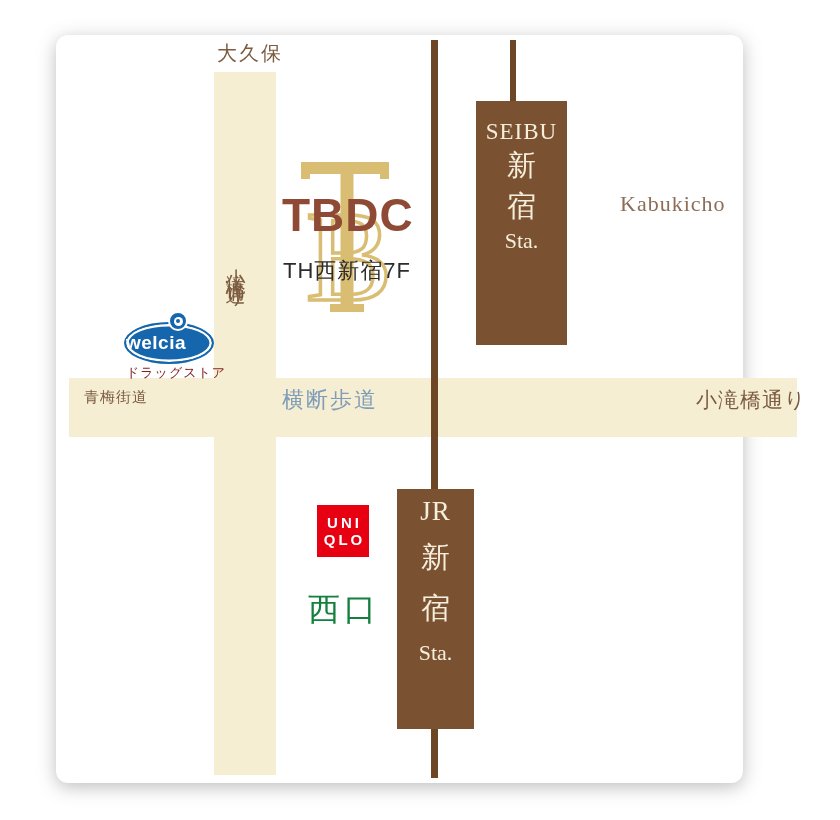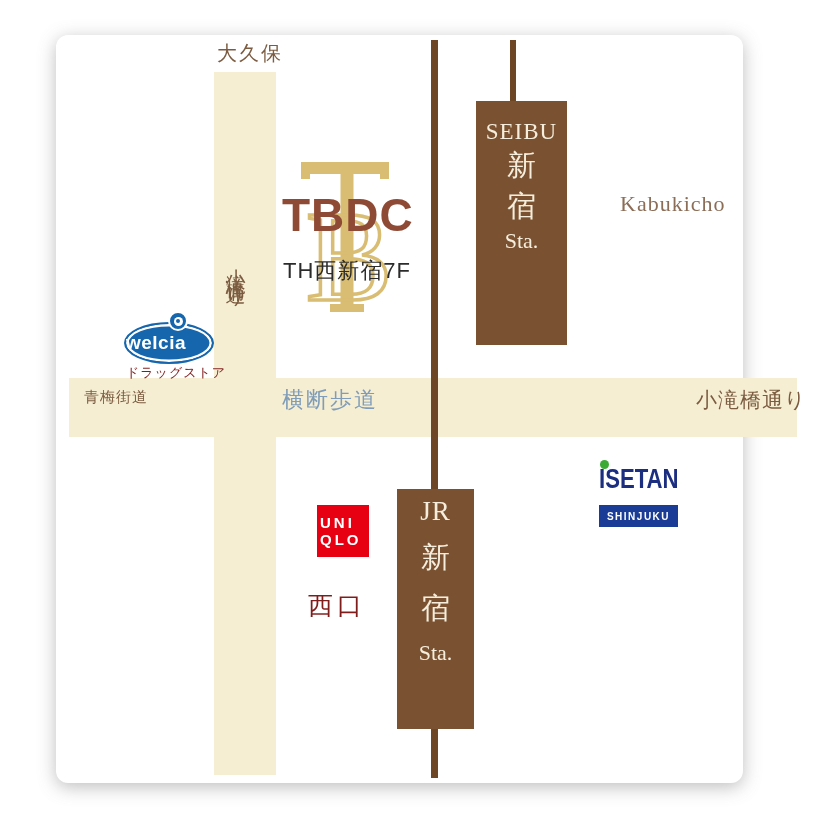--- a/index.html
+++ b/index.html
@@ -35,21 +35,21 @@
   .st-sta{font-size:22px;}
 
   
   .lbl{position:absolute;font-family:"Liberation Serif",serif;color:#7c5c41;white-space:nowrap;line-height:1;}
   #okubo{left:161px;top:8px;font-size:20px;letter-spacing:2px;}
   #kotakibashi{left:170px;top:218px;writing-mode:vertical-rl;font-size:20px;letter-spacing:5px;}
   #kabukicho{left:564px;top:158px;font-size:22px;color:#8c6e58;letter-spacing:1px;}
   #ome{left:28px;top:355px;font-size:15px;letter-spacing:1px;}
   #crosswalk{left:226px;top:354px;font-size:22px;color:#7f9cb8;letter-spacing:2px;}
   #yasukuni{left:640px;top:355px;font-size:21px;letter-spacing:1px;}
-  #nishiguchi{left:252px;top:558px;font-size:25px;color:#7f1d1d;letter-spacing:4px;}
+  #nishiguchi{left:252px;top:558px;font-size:32px;color:#15803d;letter-spacing:4px;}
 
   
   #tbdc{position:absolute;left:226px;top:120px;width:175px;height:175px;}
   #tbdc-mono{position:absolute;left:15px;top:5px;}
   #tbdc-name{
     position:absolute;left:0;top:37px;font-family:"Liberation Sans",sans-serif;
     font-size:46px;font-weight:700;color:#8e4a34;line-height:1;letter-spacing:1px;
   }
   #tbdc-addr{
     position:absolute;left:1px;top:105px;font-family:"Liberation Sans",sans-serif;
@@ -70,21 +70,21 @@
     background:#1566ad;border:2px solid #ffffff;
     display:flex;align-items:center;justify-content:center;
   }
   #welcia-dot .inner{width:9px;height:9px;border-radius:50%;background:#ffffff;display:flex;align-items:center;justify-content:center;}
   #welcia-dot .core{width:4px;height:4px;border-radius:50%;background:#1566ad;}
   #welcia-sub{position:absolute;left:2px;top:52px;font-size:13px;color:#7f1d1d;letter-spacing:1px;white-space:nowrap;}
 
   
   #uniqlo{
     position:absolute;left:261px;top:470px;width:52px;height:52px;background:#e60012;
-    display:flex;flex-direction:column;align-items:flex-start;justify-content:center;gap:2px;
+    display:flex;flex-direction:column;align-items:center;justify-content:center;gap:2px;
     color:#ffffff;font-family:"Liberation Sans",sans-serif;font-weight:700;font-size:15px;
     letter-spacing:3px;line-height:1;text-indent:3px;
   }
 
   
   #isetan{position:absolute;left:543px;top:429px;width:80px;height:64px;font-family:"Liberation Sans",sans-serif;}
   #isetan-name{
     position:absolute;left:0;top:2px;font-size:27px;font-weight:700;color:#1b2e80;
     line-height:1;transform:scaleX(.82);transform-origin:left center;letter-spacing:0;
   }
@@ -151,19 +151,14 @@
       </span>
     </div>
     <div id="welcia-sub">ドラッグストア</div>
   </div>
 
   <div id="uniqlo">
     <span>UNI</span>
     <span>QLO</span>
   </div>
 
-  <div id="isetan">
-    <div id="isetan-name">ISETAN</div>
-    <div id="isetan-dot"></div>
-    <div id="isetan-badge">SHINJUKU</div>
-  </div>
 
 </div>
 
 </body></html>

